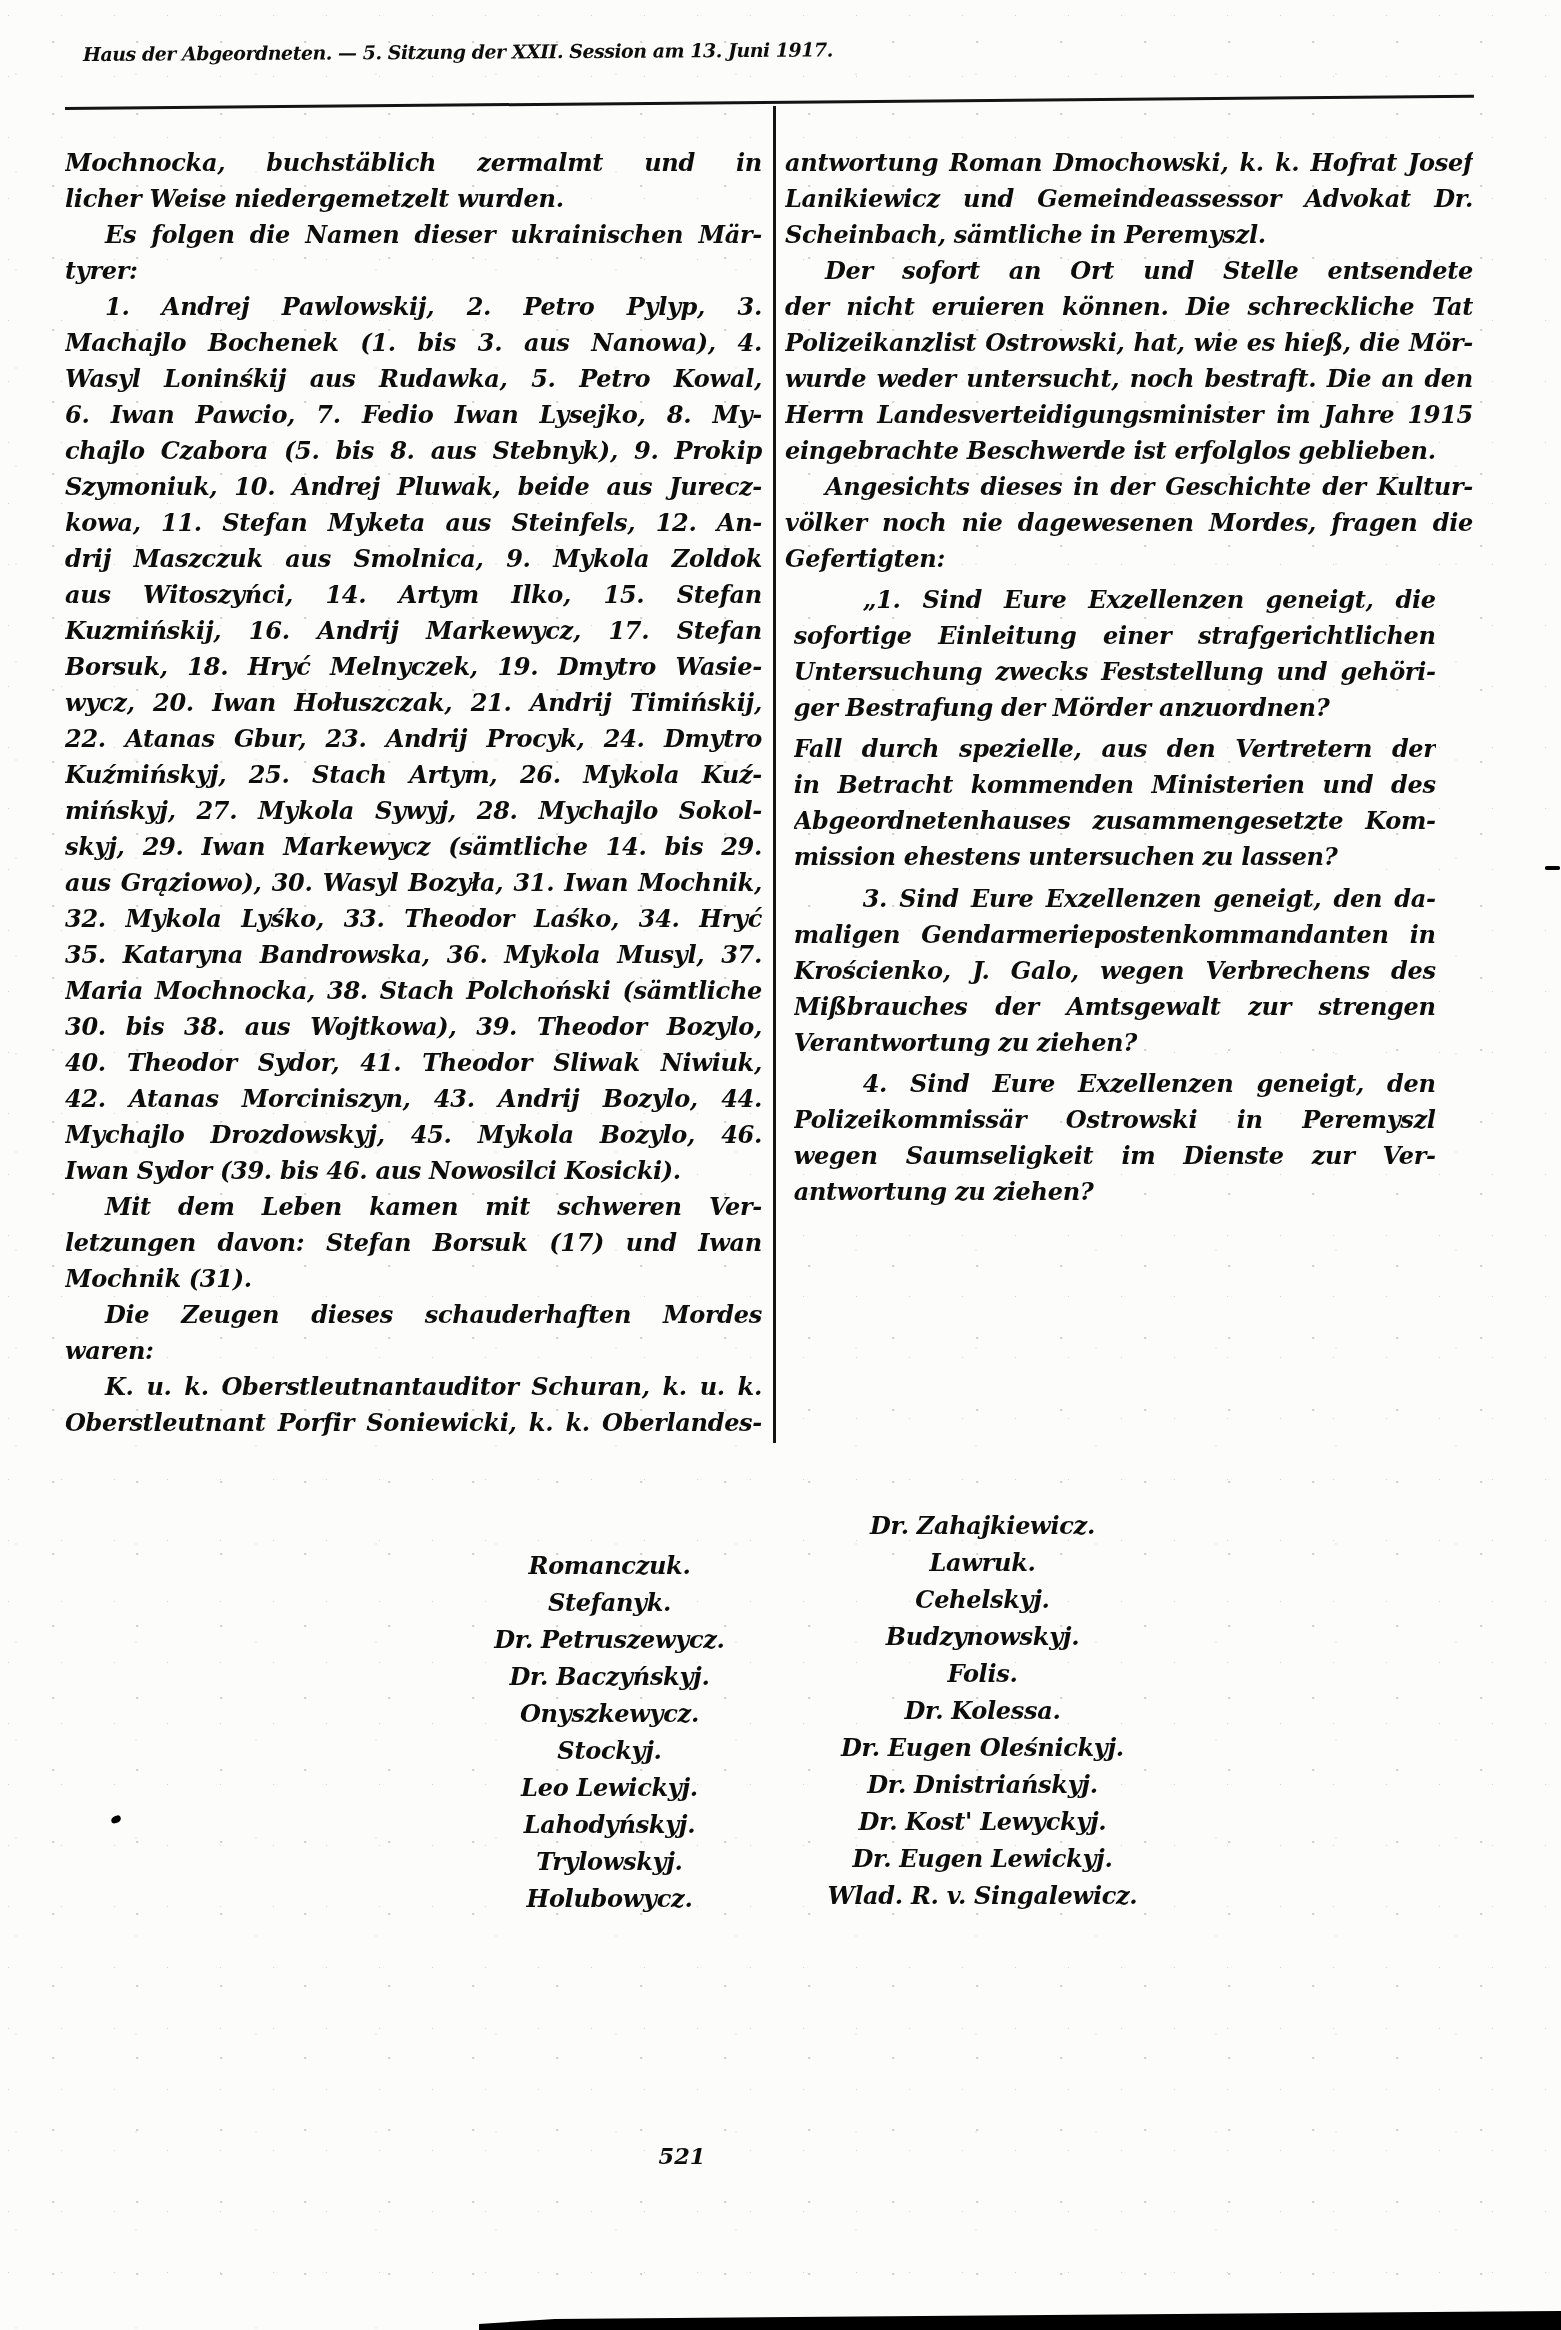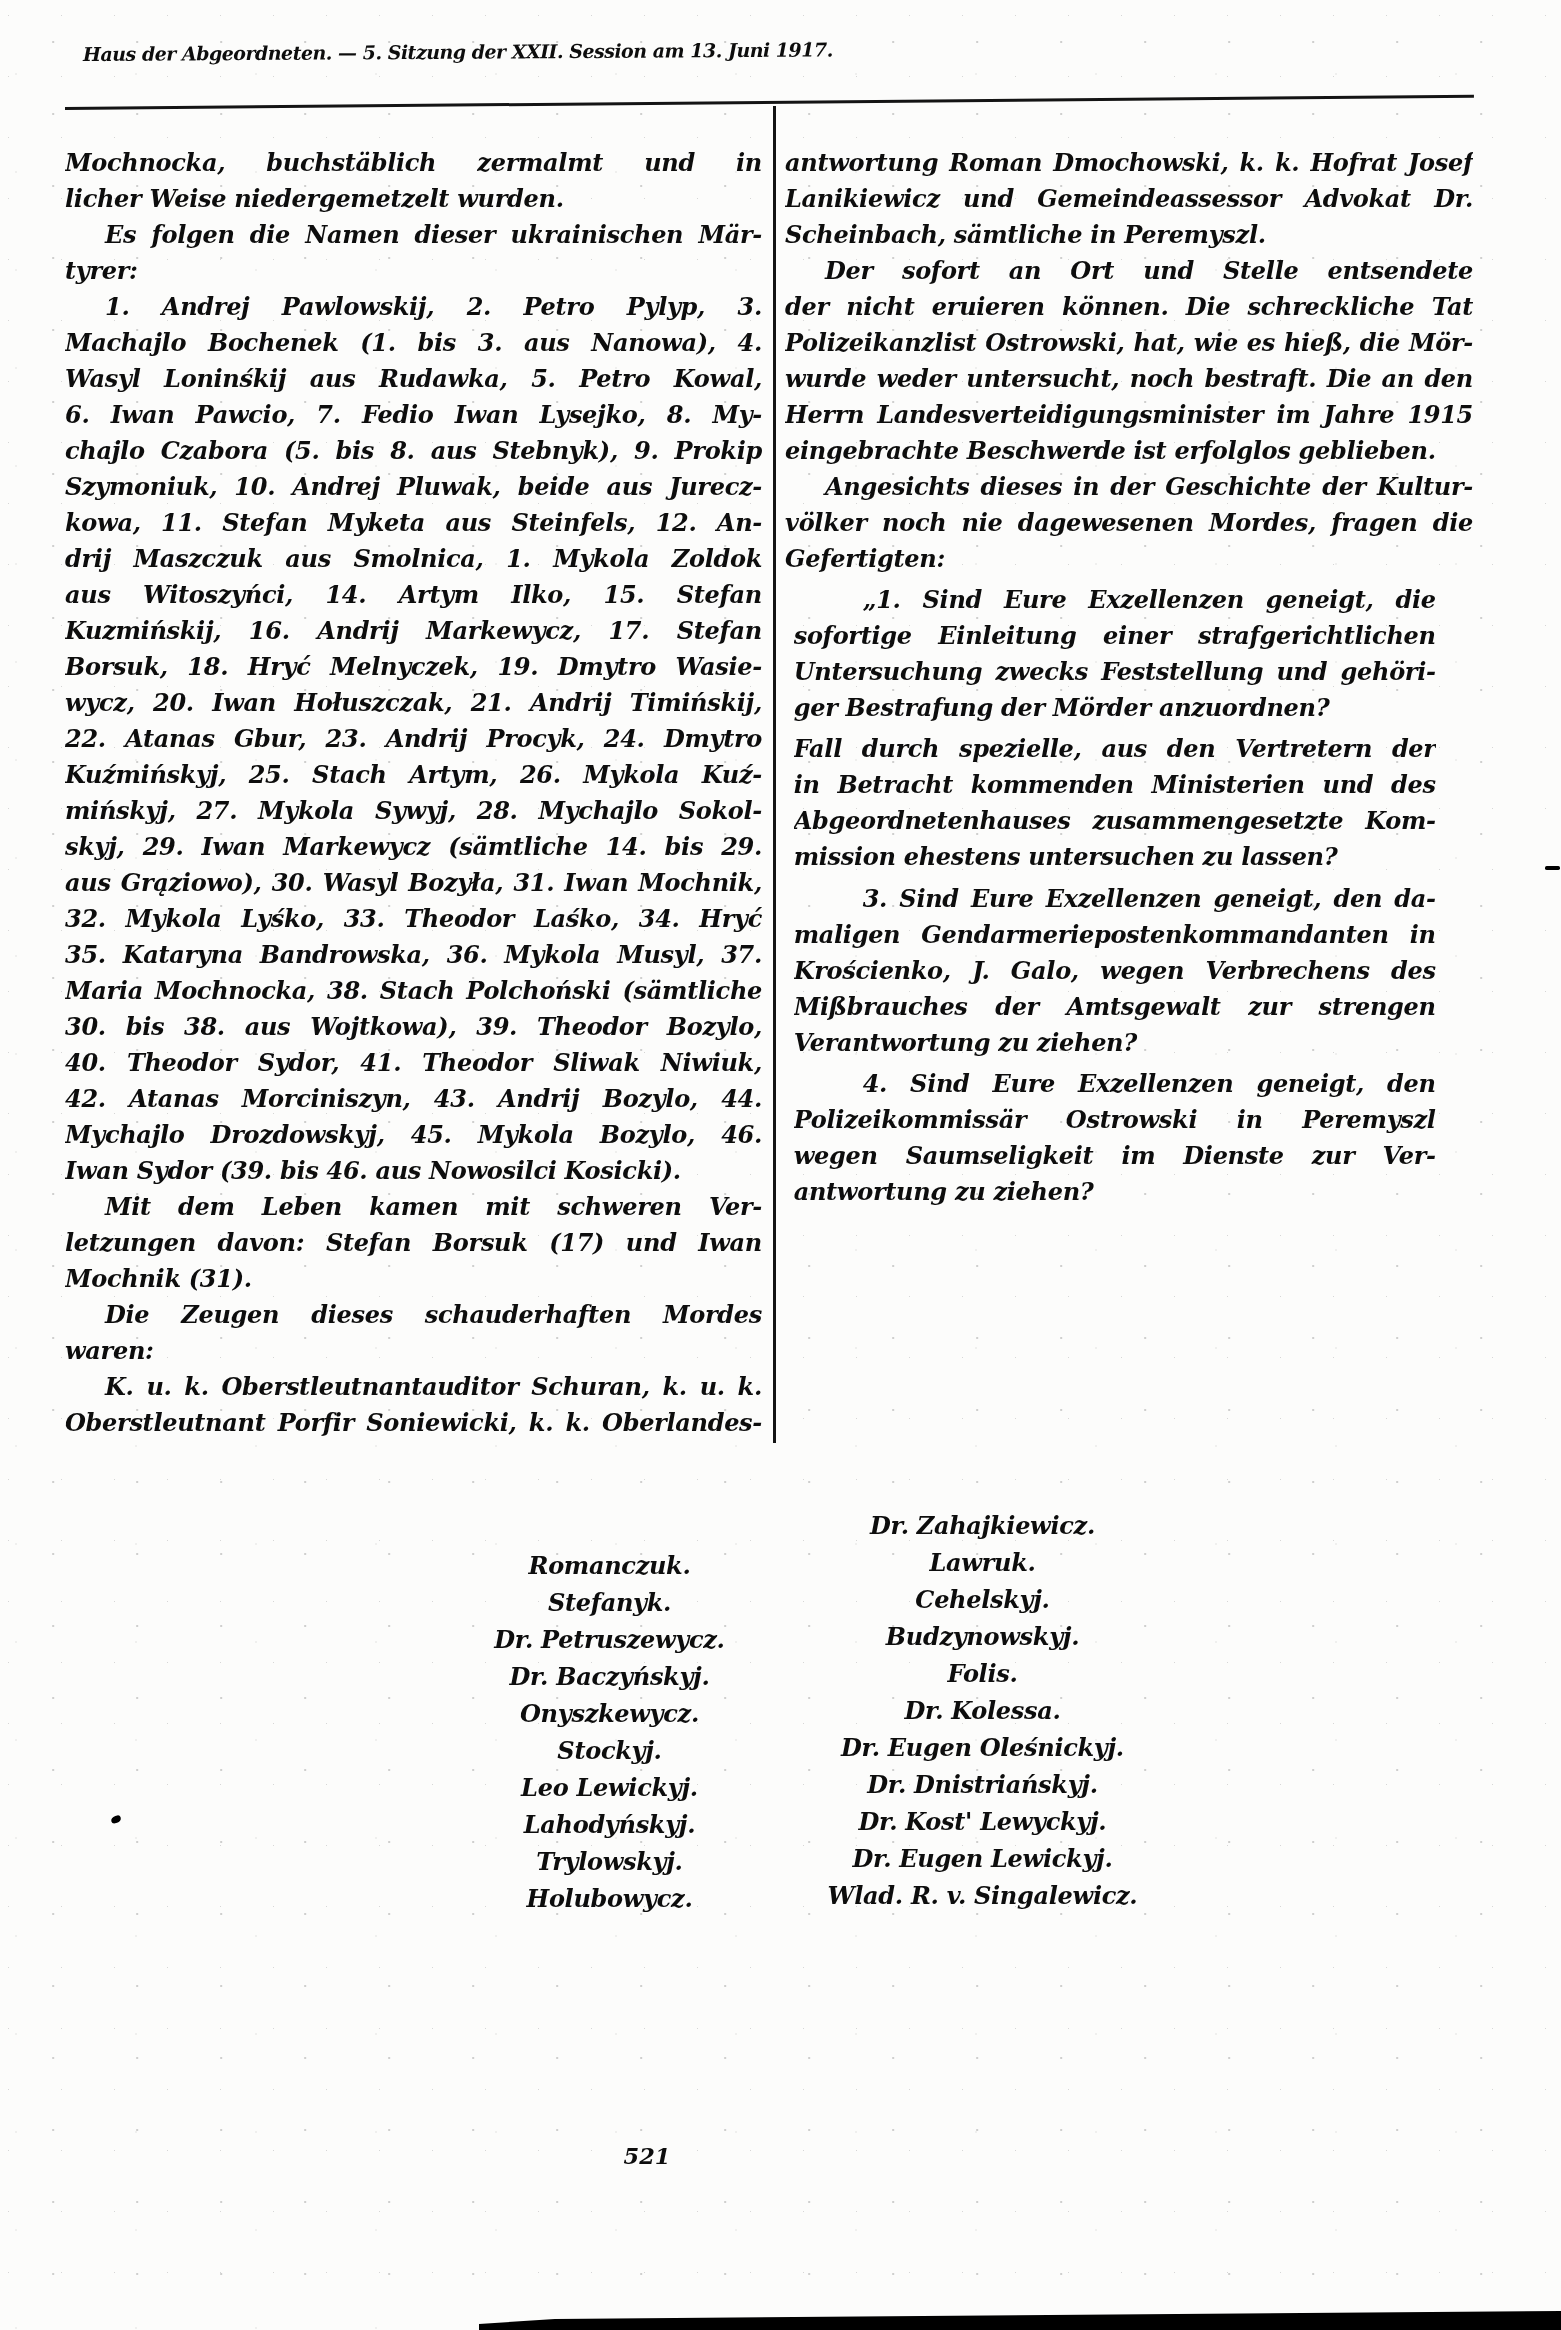--- a/index.html
+++ b/index.html
@@ -88,20 +88,21 @@
   .sig-left  { left: 363px; top: 1547px; width: 493px; }
   .sig-right { left: 736px; top: 1507px; width: 493px; }
 
   .page-number {
     position: absolute;
     left: 0;
     top: 2143px;
     width: 1294px;
     text-align: center;
     font-size: 22.5px;
+    padding-left: 35px;
   }
 
   .ink-dot {
     position: absolute;
     left: 111px;
     top: 1816px;
     width: 9.5px;
     height: 7px;
     background: #000;
     border-radius: 60% 40% 55% 45%;
@@ -141,21 +142,21 @@
       <div class="line  last">licher Weise niedergemetzelt wurden.</div>
       <div class="line  indent">Es folgen die Namen dieser ukrainischen Mär-</div>
       <div class="line  last">tyrer:</div>
       <div class="line  indent">1. Andrej Pawlowskij, 2. Petro Pylyp, 3.</div>
       <div class="line">Machajlo Bochenek (1. bis 3. aus Nanowa), 4.</div>
       <div class="line">Wasyl Loninśkij aus Rudawka, 5. Petro Kowal,</div>
       <div class="line">6. Iwan Pawcio, 7. Fedio Iwan Lysejko, 8. My-</div>
       <div class="line">chajlo Czabora (5. bis 8. aus Stebnyk), 9. Prokip</div>
       <div class="line">Szymoniuk, 10. Andrej Pluwak, beide aus Jurecz-</div>
       <div class="line">kowa, 11. Stefan Myketa aus Steinfels, 12. An-</div>
-      <div class="line">drij Maszczuk aus Smolnica, 1. Mykola Zoldok</div>
+      <div class="line">drij Maszczuk aus Smolnica, 9. Mykola Zoldok</div>
       <div class="line">aus Witoszyńci, 14. Artym Ilko, 15. Stefan</div>
       <div class="line">Kuzmińskij, 16. Andrij Markewycz, 17. Stefan</div>
       <div class="line">Borsuk, 18. Hryć Melnyczek, 19. Dmytro Wasie-</div>
       <div class="line">wycz, 20. Iwan Hołuszczak, 21. Andrij Timińskij,</div>
       <div class="line">22. Atanas Gbur, 23. Andrij Procyk, 24. Dmytro</div>
       <div class="line">Kuźmińskyj, 25. Stach Artym, 26. Mykola Kuź-</div>
       <div class="line">mińskyj, 27. Mykola Sywyj, 28. Mychajlo Sokol-</div>
       <div class="line">skyj, 29. Iwan Markewycz (sämtliche 14. bis 29.</div>
       <div class="line">aus Grąziowo), 30. Wasyl Bozyła, 31. Iwan Mochnik,</div>
       <div class="line">32. Mykola Lyśko, 33. Theodor Laśko, 34. Hryć Bodok,</div>

